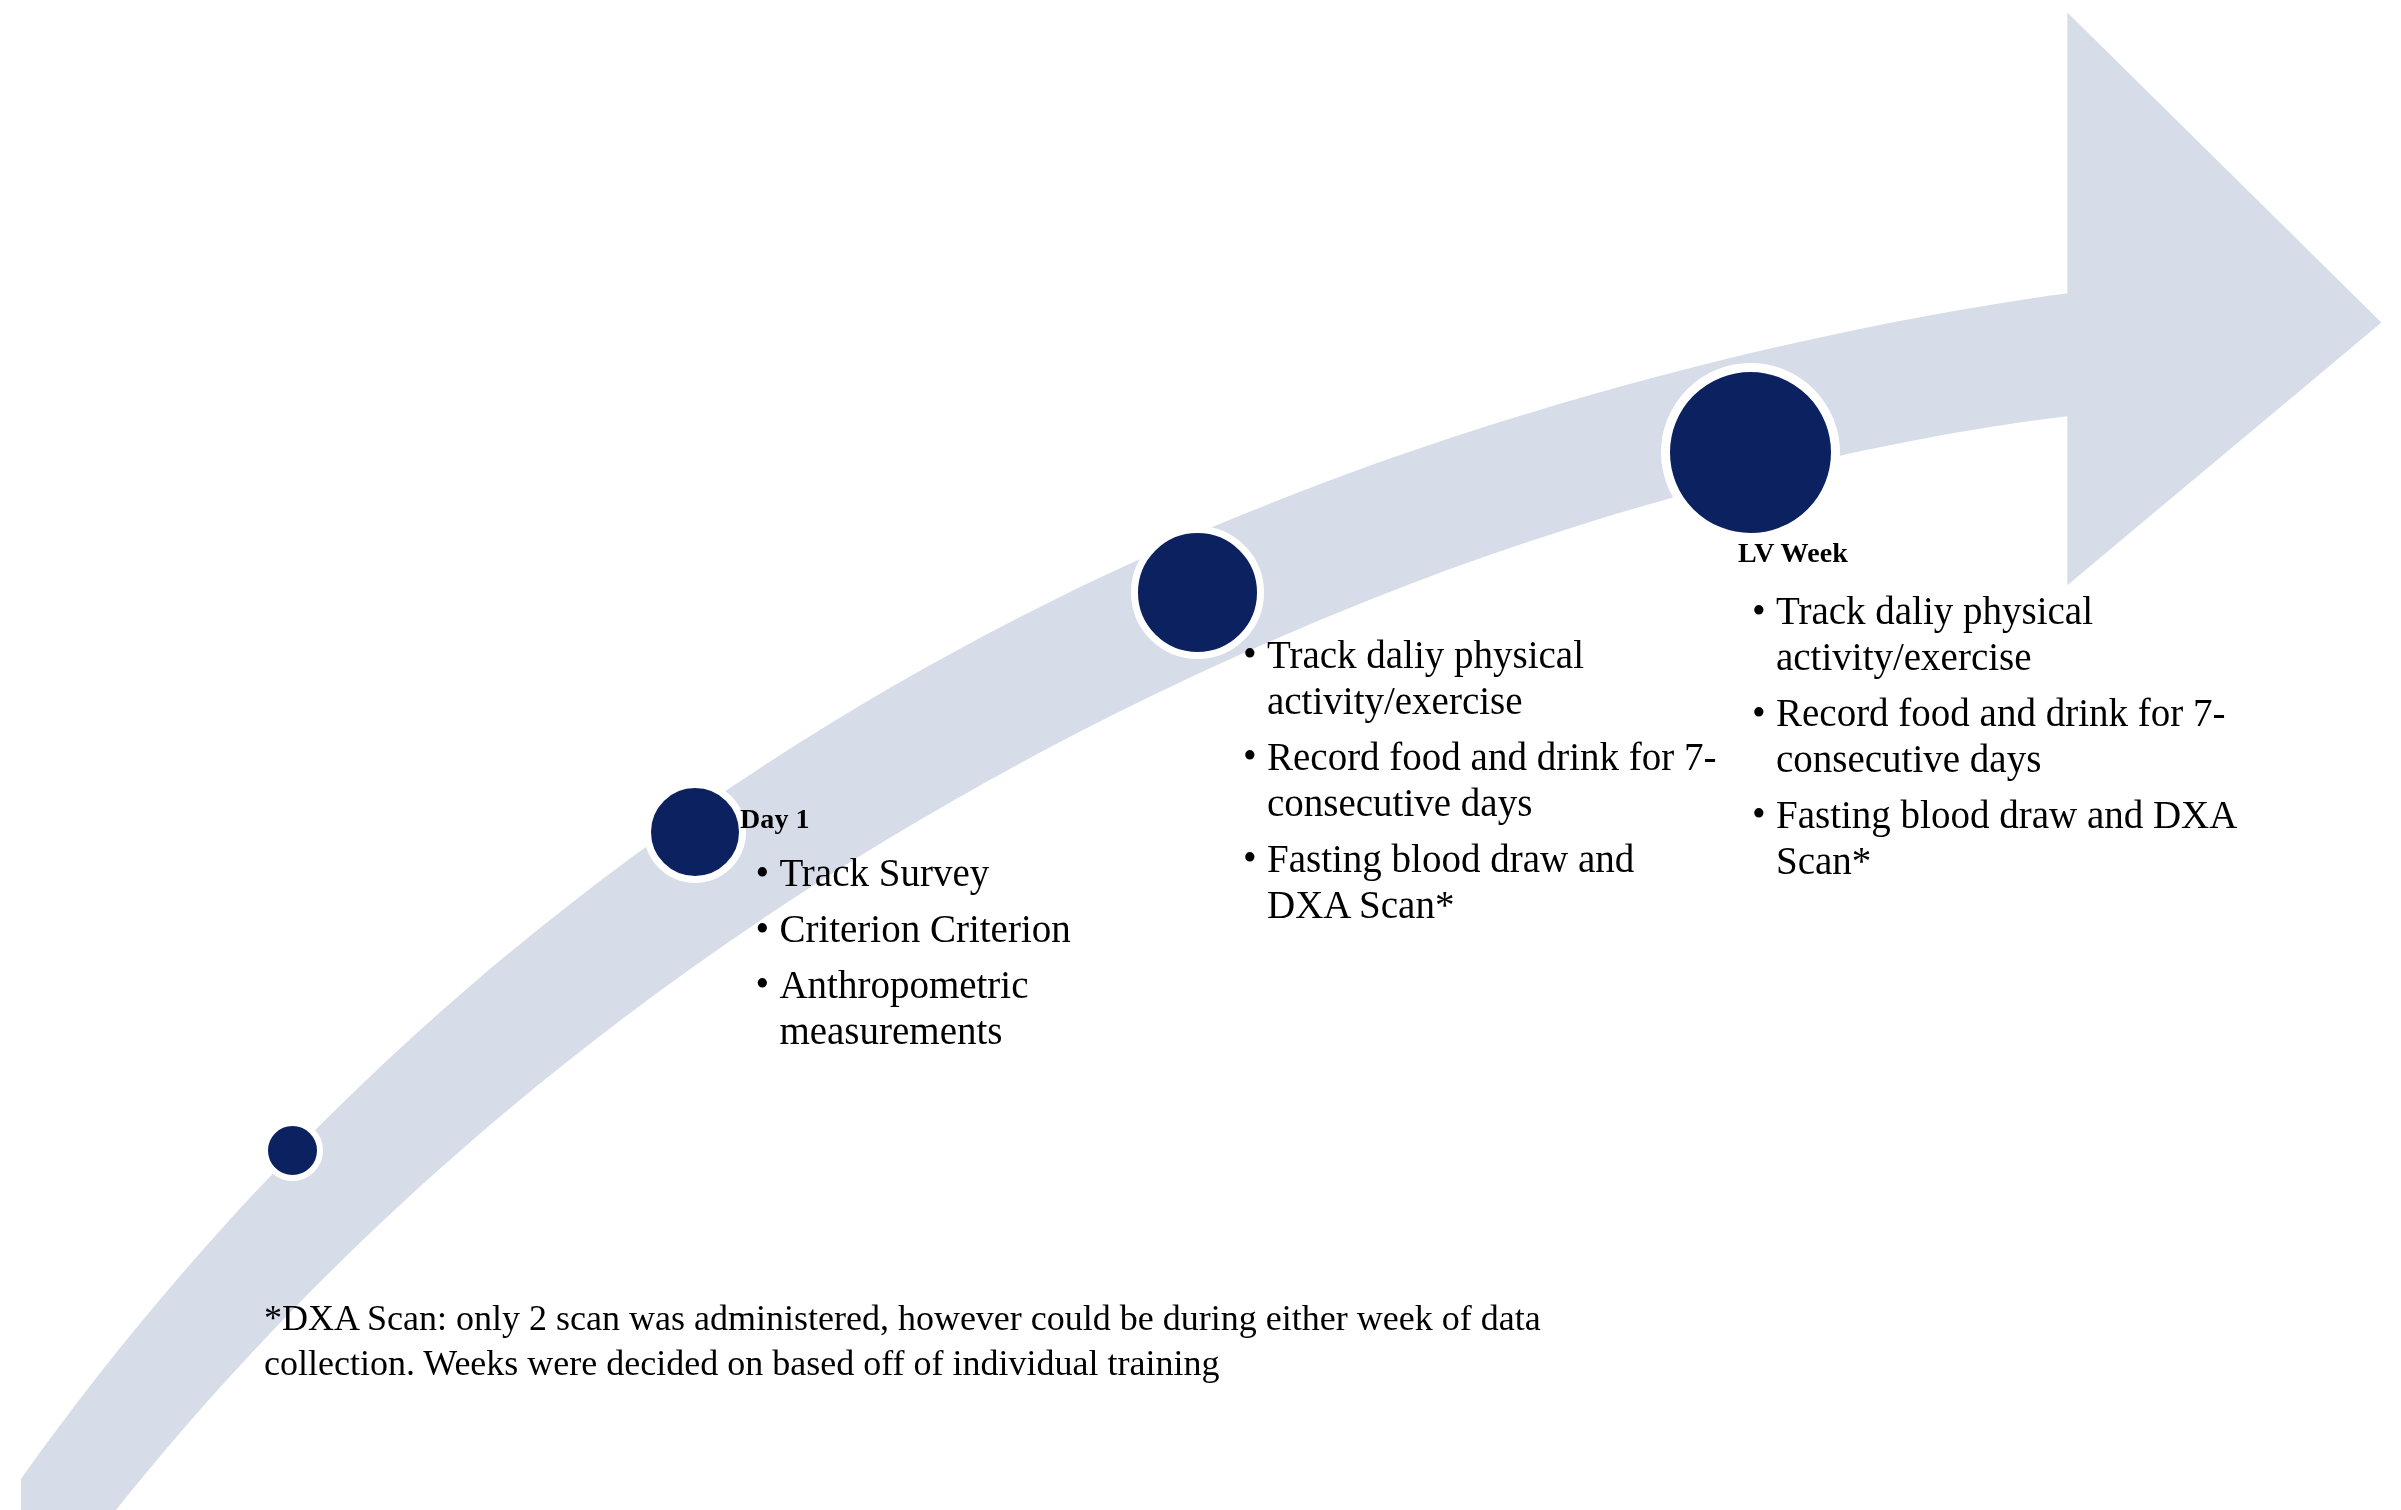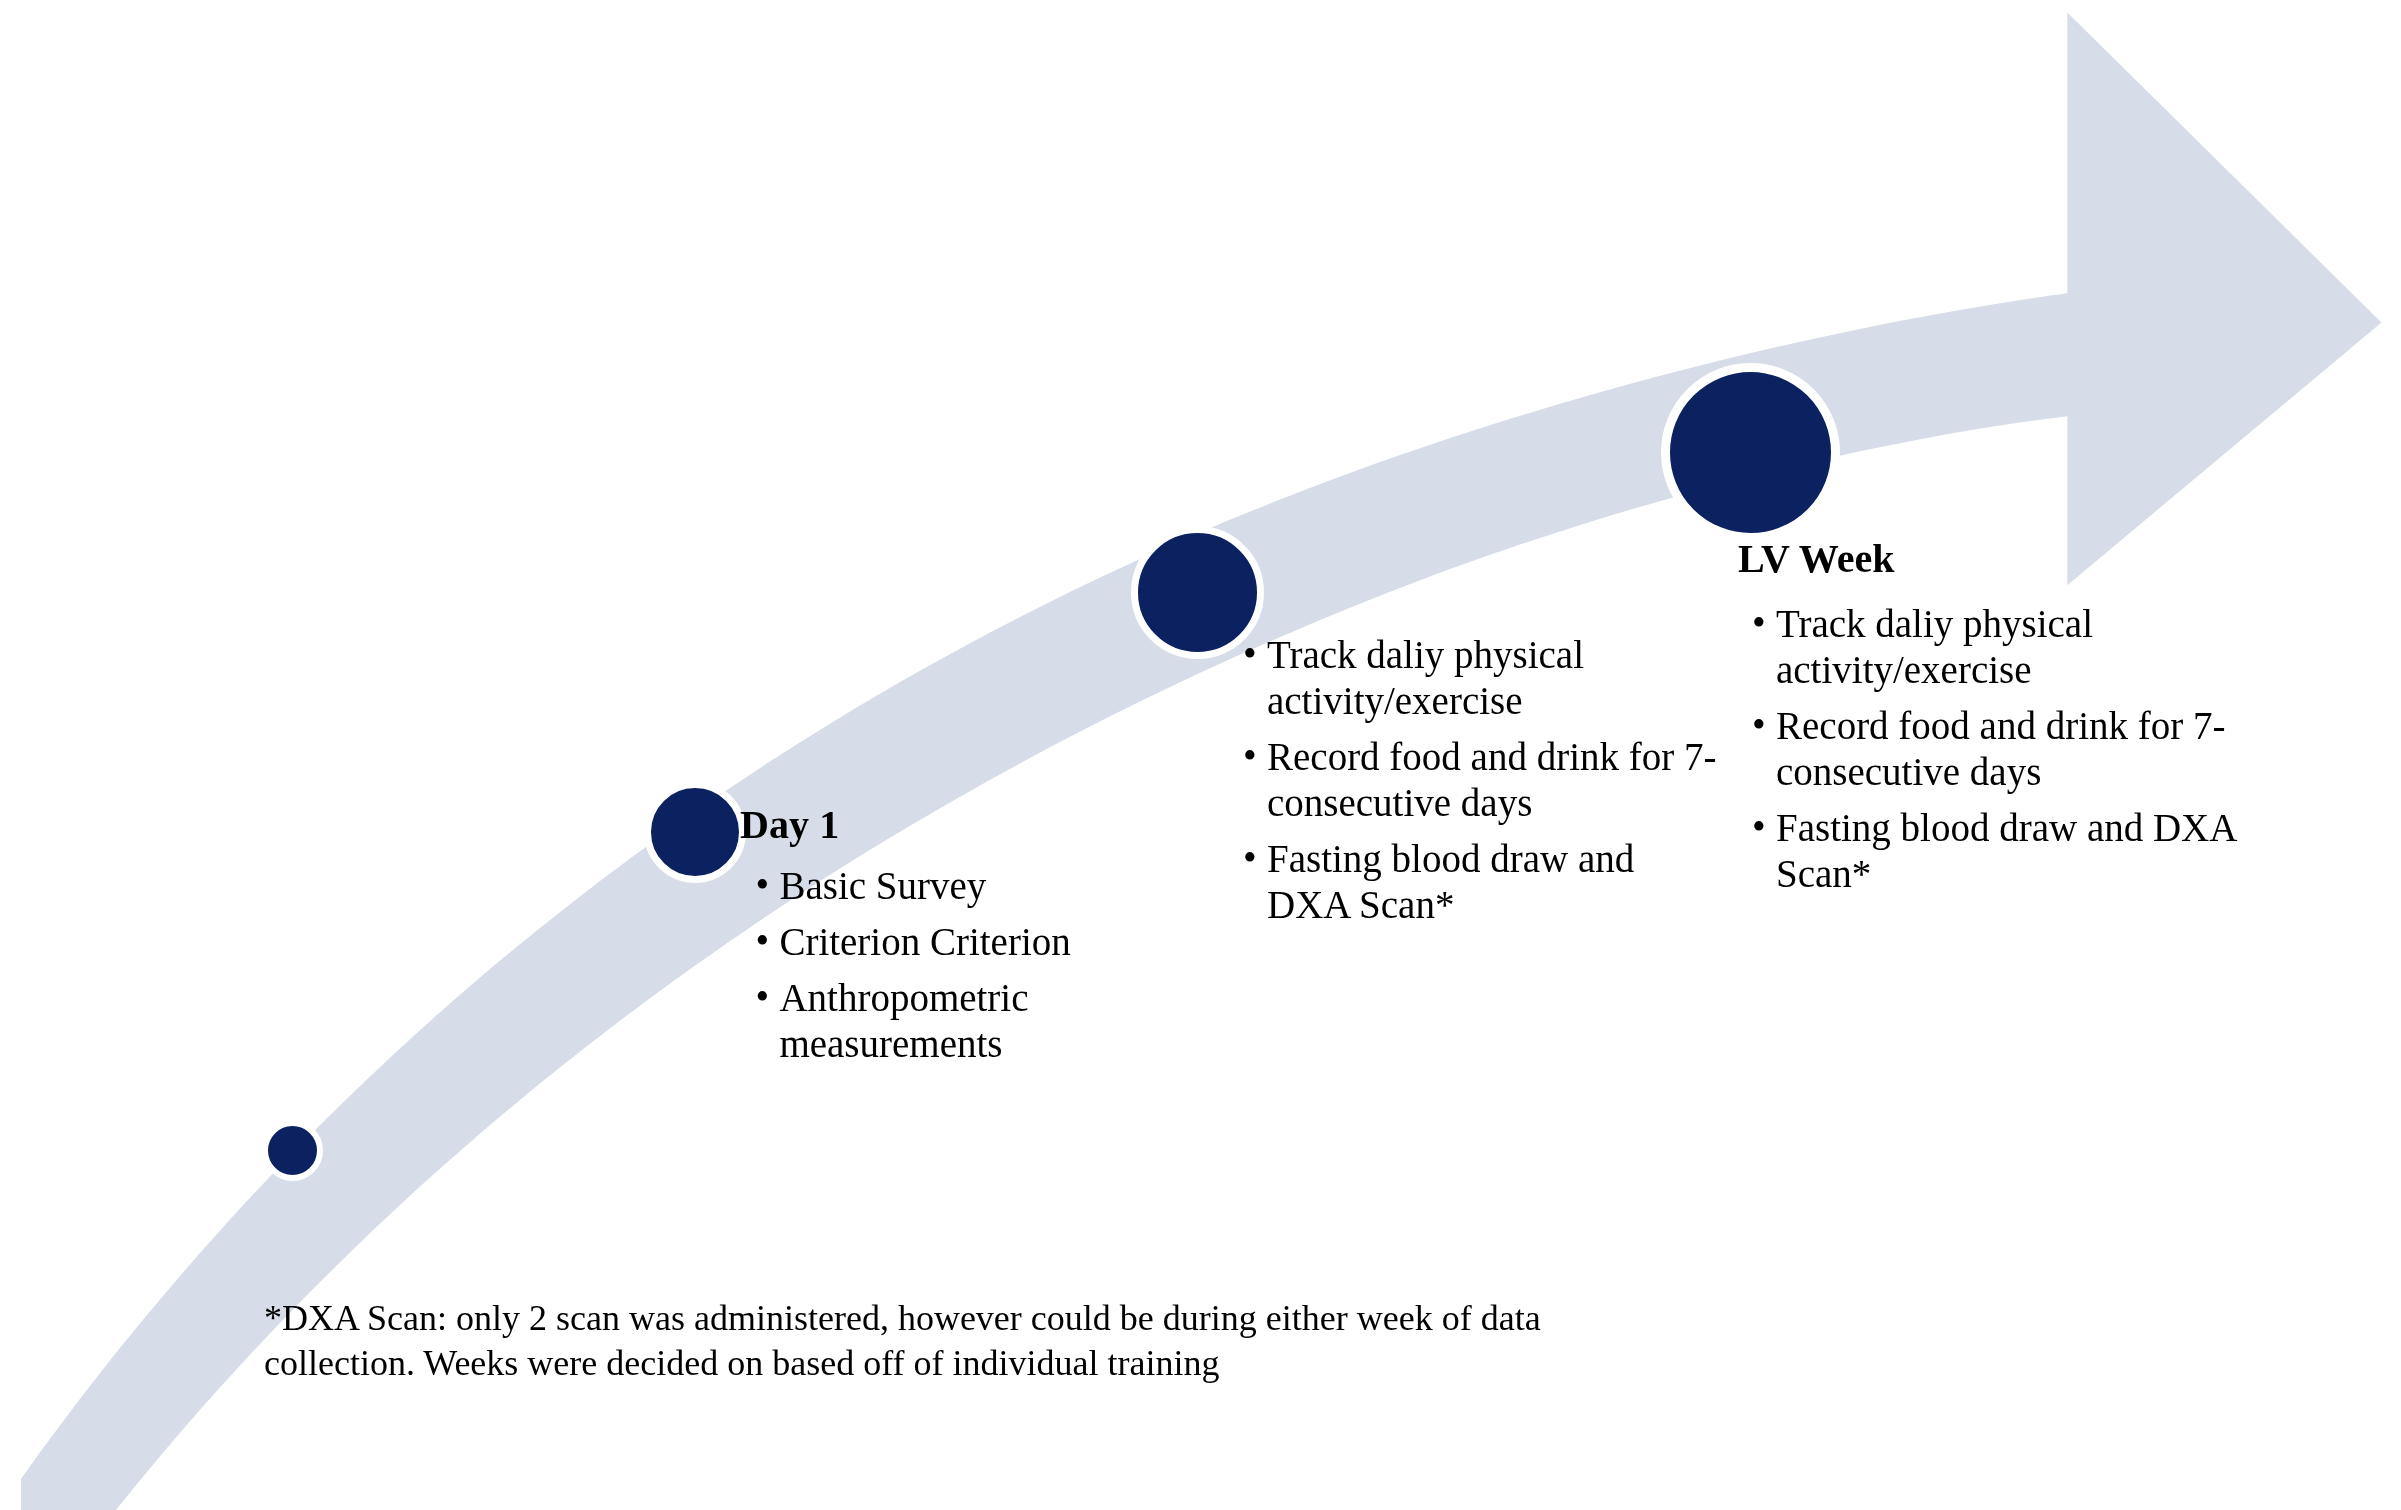--- a/index.html
+++ b/index.html
@@ -41,21 +41,21 @@
   #node-hv    { left: 1131px; top: 526px;  width: 119px; height: 119px; }
   #node-lv    { left: 1661px; top: 363px;  width: 161px; height: 161px; }
 
   
   .stage-block {
     position: absolute;
     color: #000000;
   }
   .stage-title {
     font-weight: bold;
-    font-size: 40px;
+    font-size: 28px;
     line-height: 1.05;
     letter-spacing: 0.1px;
     margin: 0 0 7px 0;
     white-space: nowrap;
   }
   ul.bullets {
     list-style: none;
     margin: 0;
     padding: 0;
     font-size: 39px;
@@ -121,21 +121,21 @@
   </svg>
 
   <div class="node ring-sm" id="node-start"></div>
   <div class="node ring-md" id="node-day1"></div>
   <div class="node ring-lg" id="node-hv"></div>
   <div class="node ring-xl" id="node-lv"></div>
 
   <div class="stage-block" id="block-day1">
     <div class="stage-title">Day 1</div>
     <ul class="bullets">
-      <li>Basic Survey</li>
+      <li>Track Survey</li>
       <li>Criterion Criterion</li>
       <li>Anthropometric measurements</li>
     </ul>
   </div>
 
   <div class="stage-block" id="block-hv">
     <ul class="bullets">
       <li>Track daliy physical activity/exercise</li>
       <li>Record food and drink for 7-consecutive days</li>
       <li>Fasting blood draw and DXA Scan*</li>

